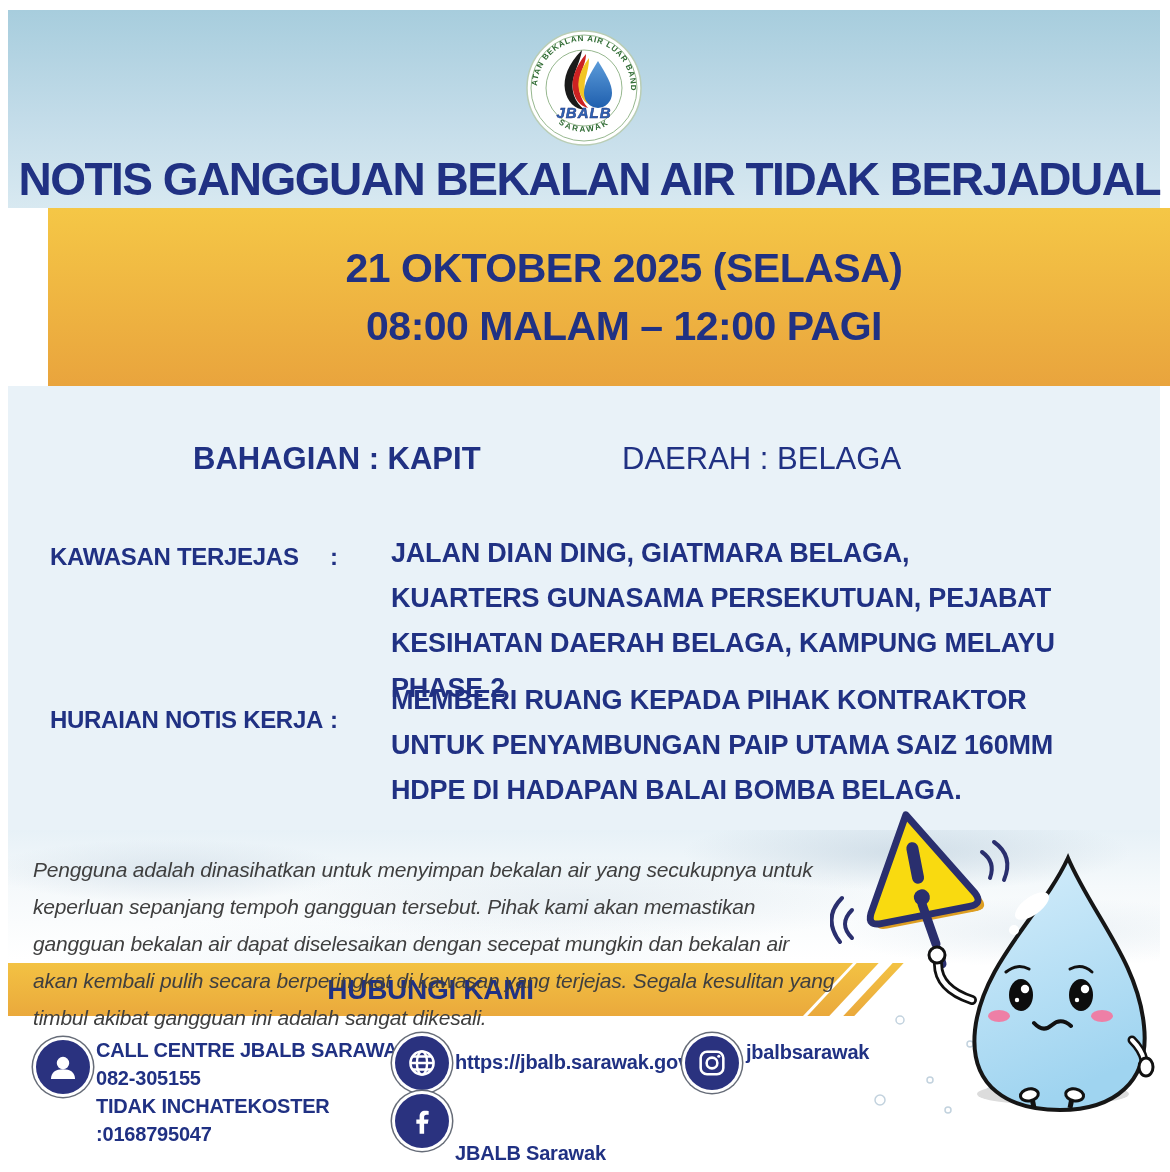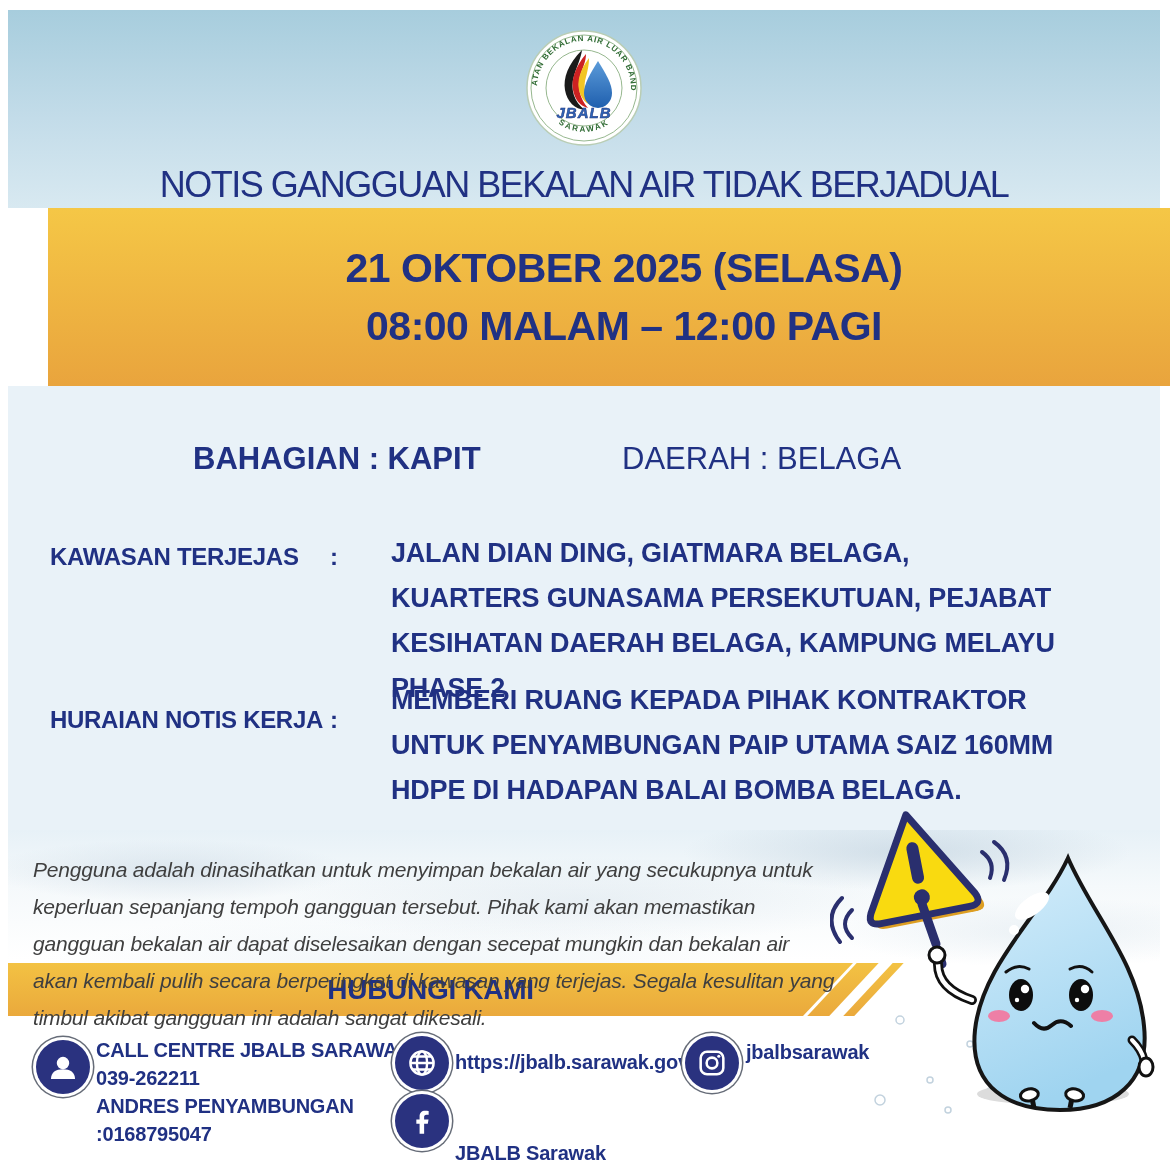--- a/index.html
+++ b/index.html
@@ -43,22 +43,22 @@
       radial-gradient(ellipse 500px 80px at 35% 75%, rgba(228,238,244,.55), transparent 75%),
       linear-gradient(180deg,#e7f1f7 0%,#f5f9fb 30%,#ffffff 70%);
   }
   .band-footer{
     position:absolute;left:8px;top:1016px;width:1152px;height:148px;background:#ffffff;
   }
   
   .logo{position:absolute;left:50%;top:16px;transform:translateX(-50%);width:120px;height:120px;}
   
   .title{
-    position:absolute;left:0;bottom:2px;width:100%;text-align:center;
-    color:var(--navy);font-weight:400;font-size:36px;letter-spacing:-1.5px;white-space:nowrap;
+    position:absolute;left:0;bottom:2px;width:100%;text-align:right;
+    color:var(--navy);font-weight:700;font-size:46px;letter-spacing:-1.5px;white-space:nowrap;
   }
   
   .sched-line{
     color:var(--navy);font-weight:700;font-size:41px;line-height:58px;letter-spacing:-0.5px;
     text-align:center;
   }
   
   .region-bahagian{position:absolute;left:193px;top:441px;color:var(--navy);font-weight:700;font-size:31px;}
   .region-daerah{position:absolute;left:622px;top:441px;color:var(--navy);font-weight:400;font-size:31px;}
   
@@ -181,22 +181,22 @@
   <div class="stripe stripe-2"></div>
 
   <div class="icon-circle ic-person">
     <svg viewBox="0 0 24 24">
       <circle cx="12" cy="9.2" r="4.4" fill="#ffffff"></circle>
       <path d="M3.5,20.5 C3.5,15.5 7,13.5 12,13.5 C17,13.5 20.5,15.5 20.5,20.5 Z" fill="#ffffff"></path>
     </svg>
   </div>
   <div class="contact-lines">
     <div>CALL CENTRE JBALB SARAWAK</div>
-    <div>039-262211</div>
-    <div>ANDRES PENYAMBUNGAN</div>
+    <div>082-305155</div>
+    <div>TIDAK INCHATEKOSTER</div>
     <div>:0168795047</div>
   </div>
 
   <div class="icon-circle ic-globe">
     <svg viewBox="0 0 24 24" fill="none" stroke="#ffffff" stroke-width="1.7">
       <circle cx="12" cy="12" r="8.2"></circle>
       <ellipse cx="12" cy="12" rx="3.6" ry="8.2"></ellipse>
       <path d="M3.8,12 H20.2 M5.2,7.4 H18.8 M5.2,16.6 H18.8"></path>
     </svg>
   </div>

